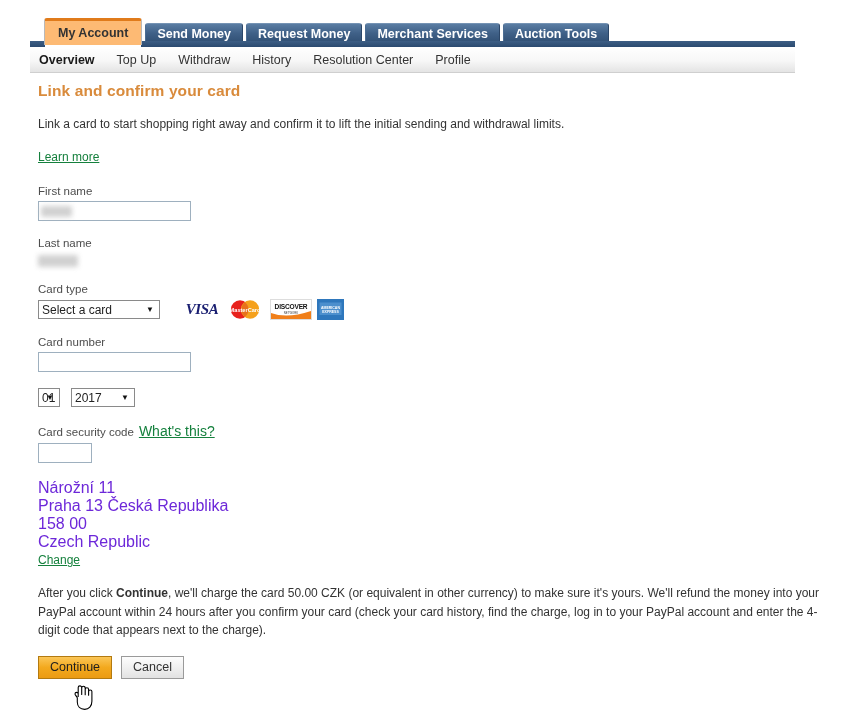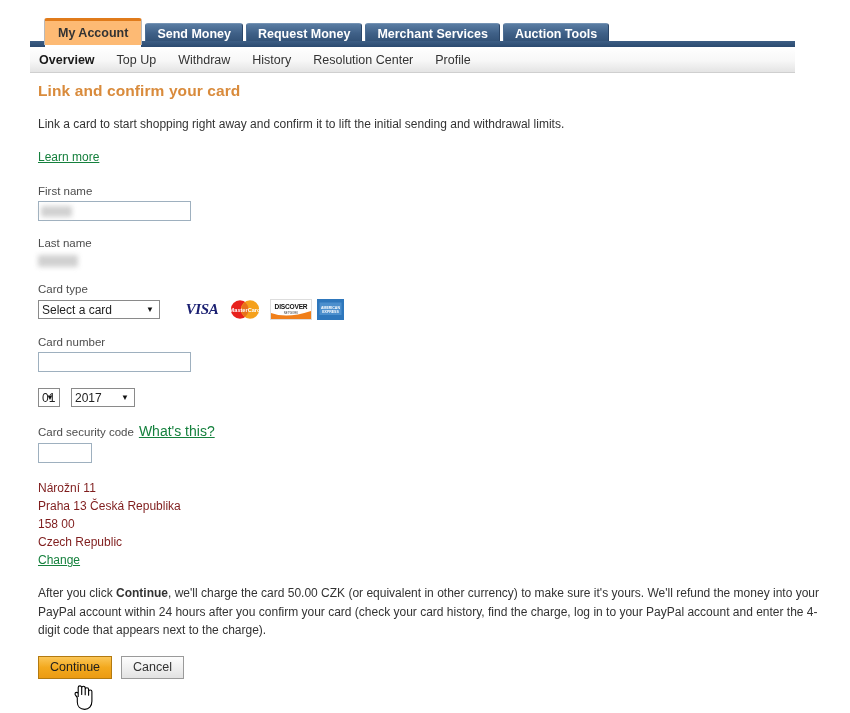--- a/index.html
+++ b/index.html
@@ -276,22 +276,22 @@
     gap: 5px;
     margin-bottom: 4px;
   }
 
   .billing-label {
     font-size: 11.5px;
     color: #8a8a8a;
     margin-bottom: 14px;
   }
   .addr-line {
-    font-size: 12px;
-    color: #7f1d1d;
+    font-size: 16px;
+    color: #6d28d9;
     line-height: 18px;
   }
   .addr-change {
     font-size: 12px;
     display: inline-block;
     margin-top: 2px;
   }
 
   .disclaimer {
     font-size: 12px;

